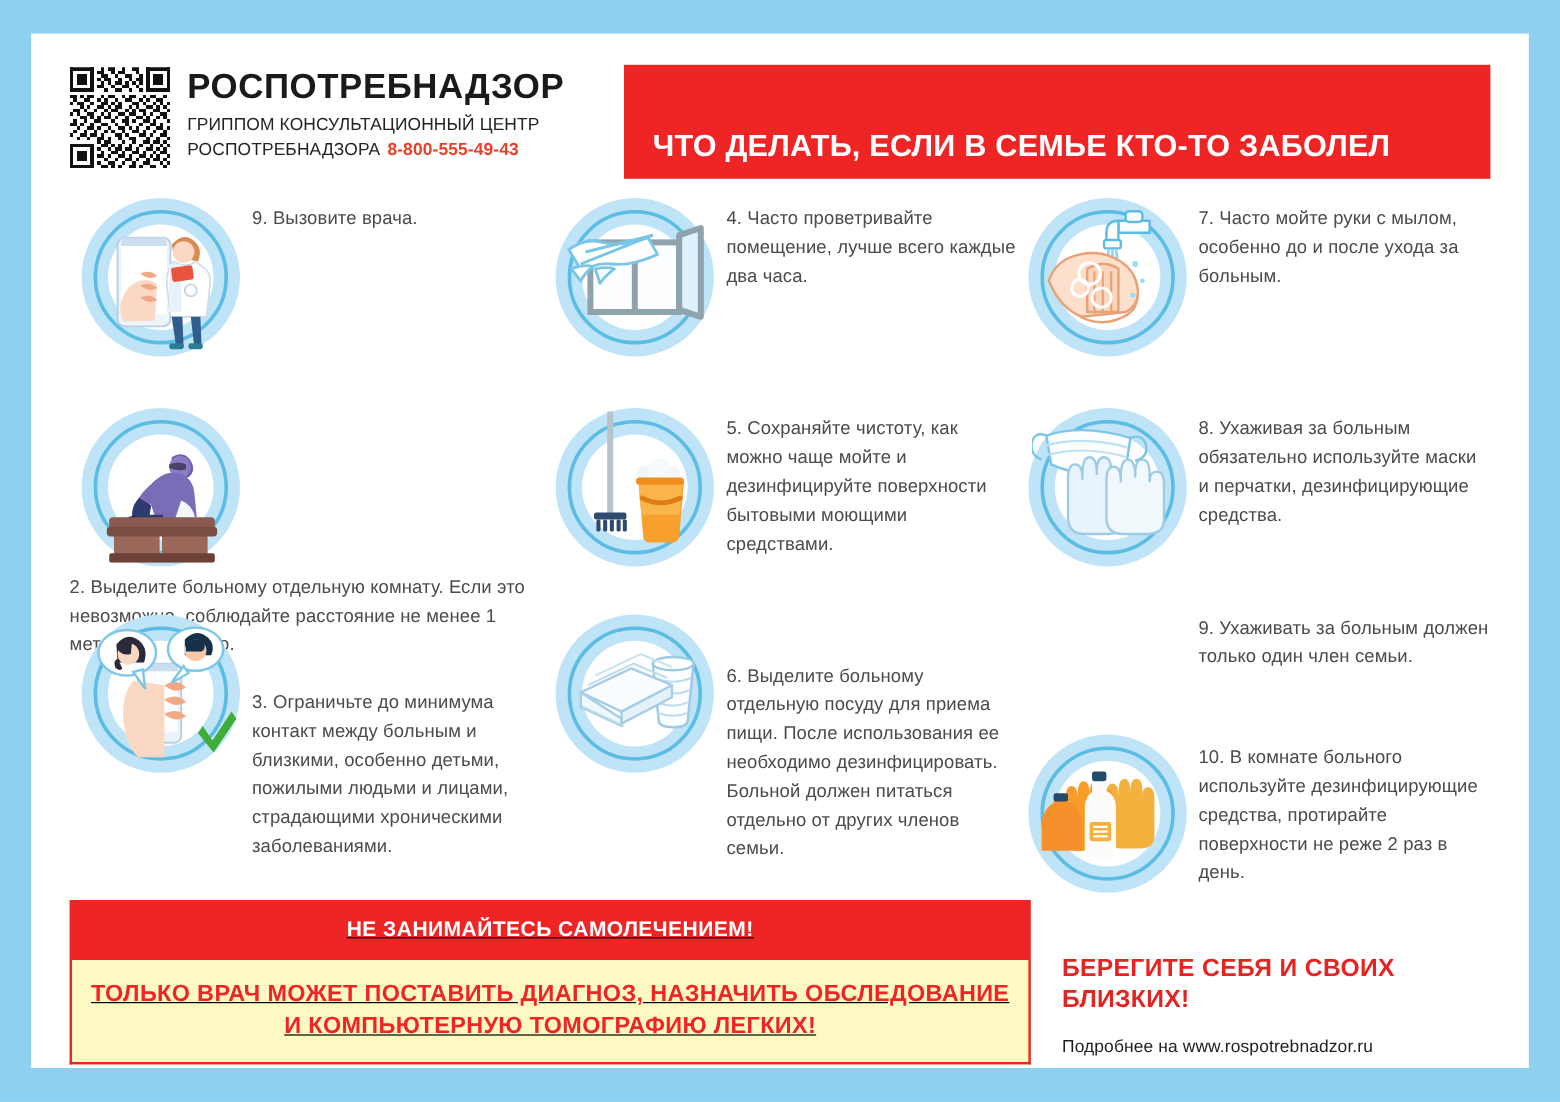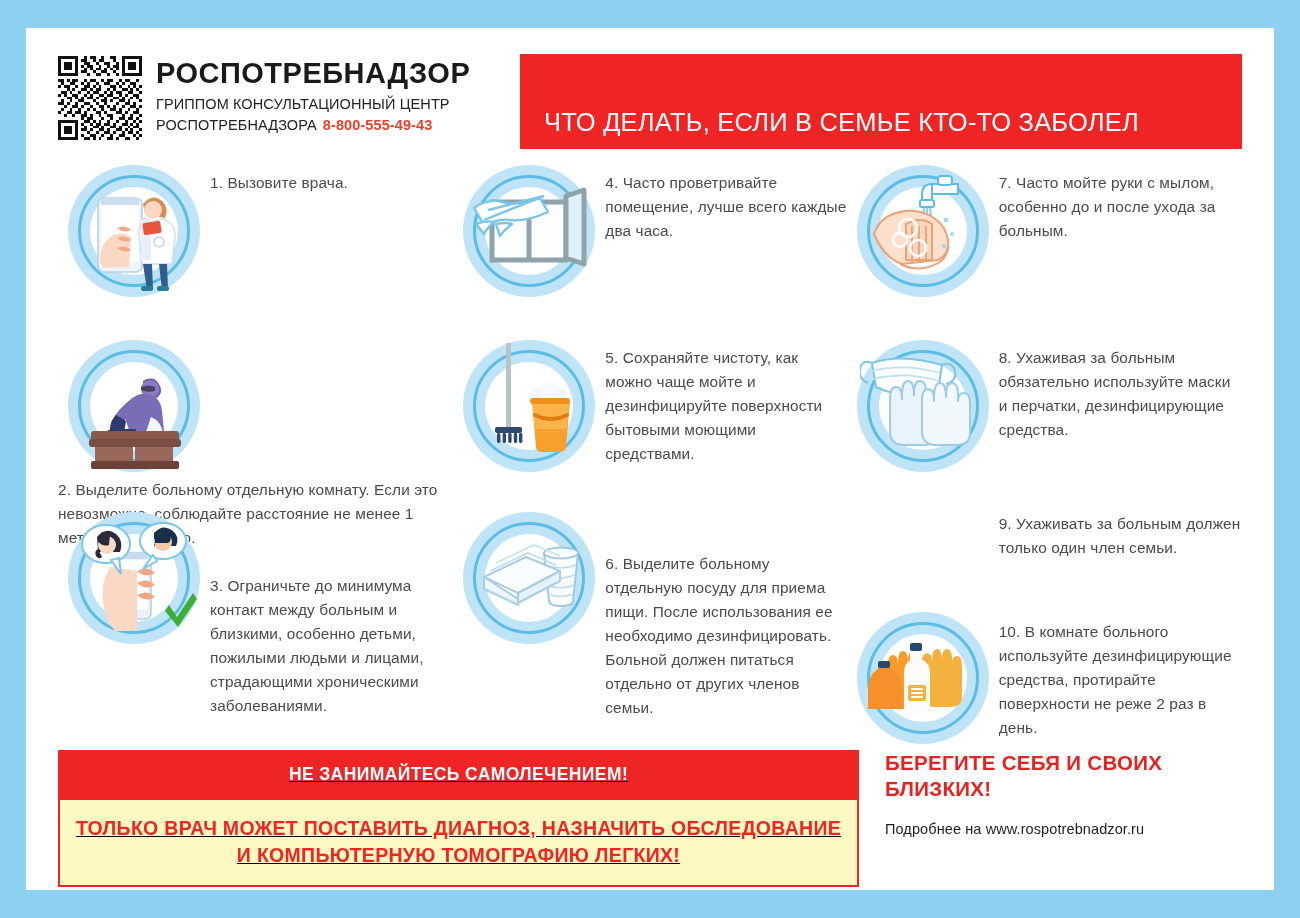--- a/index.html
+++ b/index.html
@@ -37,21 +37,21 @@
     letter-spacing: 0.1px; white-space: nowrap;
   }
   .brand-sub .phone { color: #e8402a; font-weight: bold; margin-left: 6px; }
 
   .title-banner {
     flex: 1; background: #ef2424; color: #fff;
     display: flex; flex-direction: column; justify-content: center;
     padding: 8px 24px 10px 24px; margin-left: 22px; min-height: 94px;
   }
   .title-line {
-    font-size: 25.5px; font-weight: normal; line-height: 1.30;
+    font-size: 25.5px; font-weight: bold; line-height: 1.30;
     letter-spacing: 0.2px; white-space: nowrap; margin-top: 44px;
   }
 
   
   .columns { display: flex; flex: 1; margin-top: 16px; gap: 0; }
   .col { display: flex; flex-direction: column; }
   .col1 { width: 400px; }
   .col2 { width: 398px; }
   .col3 { width: 400px; }
 
@@ -84,21 +84,21 @@
     padding: 14px 10px 15px 10px;
   }
   .red-box {
     border: 2px solid #ef2424; border-top: none; background: #fef9c3;
     color: #ef2424; text-align: center; padding: 15px 10px 16px 10px;
   }
   .red-box .l {
     font-size: 19.5px; font-weight: bold; line-height: 1.38; letter-spacing: 0.3px;
   }
   .bottom-right {
-    flex: 1; display: flex; flex-direction: column; 
+    flex: 1; display: flex; flex-direction: column; justify-content: flex-end;
     padding-bottom: 6px; padding-left: 8px;
   }
   .care-line {
     color: #e52421; font-weight: bold; font-size: 20.5px;
     line-height: 1.24; letter-spacing: 0.3px;
   }
   .more-line {
     margin-top: 20px; font-size: 14.5px; color: #1e1e1e; letter-spacing: 0.1px;
   }
 </style>
@@ -385,21 +385,21 @@
                 <path d="M72 96 l4 26 6 0 -1 -26 z" fill="#2f5d8c"></path>
                 <path d="M88 96 l3 26 6 0 -1 -26 z" fill="#2f5d8c"></path>
                 <rect x="70" y="118" width="12" height="5" rx="2" fill="#2b7c96"></rect>
                 <rect x="86" y="118" width="12" height="5" rx="2" fill="#2b7c96"></rect>
                 <rect x="72" y="54" width="18" height="12" rx="2" fill="#e8543c" transform="rotate(-8 81 60)"></rect>
                 <circle cx="88" cy="74" r="5" fill="none" stroke="#c6d6e4" stroke-width="1.6"></circle>
               </svg>
             </div>
           </div>
           <div class="txt-cell">
-            <p class="item-text">1. Вызовите врача.</p>
+            <p class="item-text">9. Вызовите врача.</p>
           </div>
         </div>
 
         <div class="block" style="height:172px;flex-direction:column;">
           <div class="icon-cell">
             <div class="circle">
               <div class="ring"></div>
               <svg viewBox="0 0 126 126">
                 <circle cx="63" cy="63" r="44" fill="#fff"></circle>
                 <path d="M72 38 q10 -6 16 3 q5 8 -2 14 l-14 -3 z" fill="#6d5fa8"></path>

